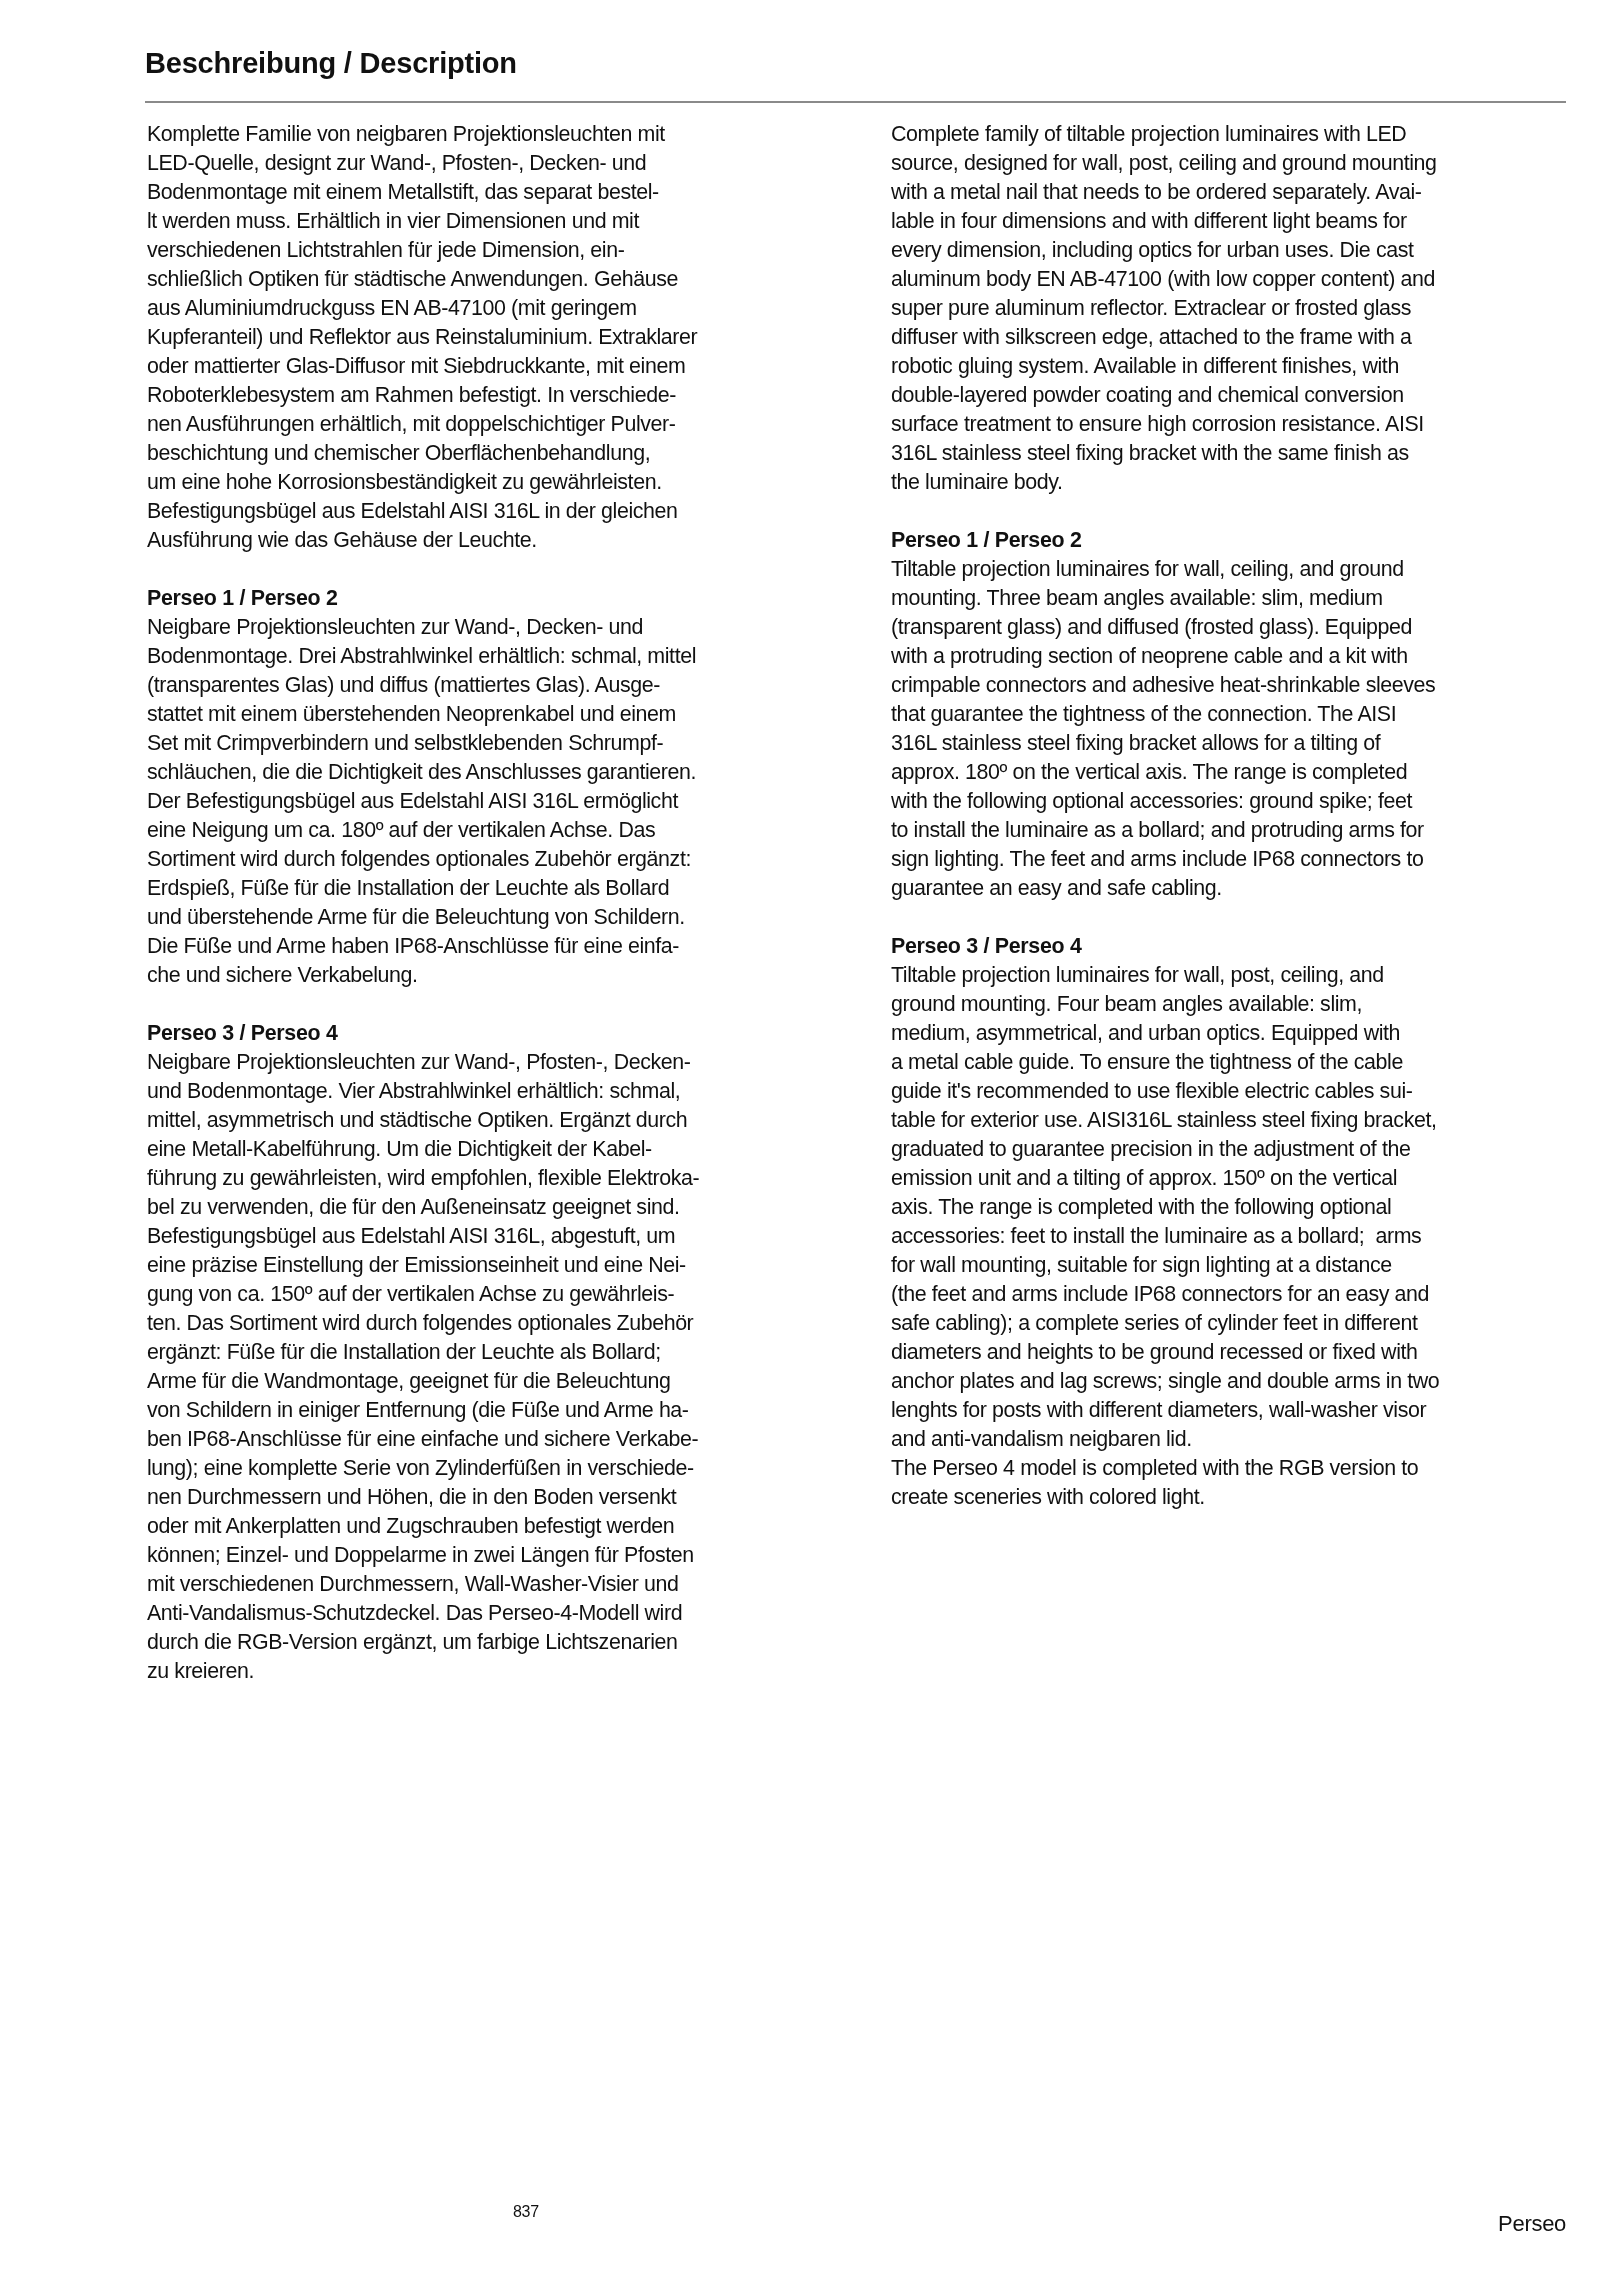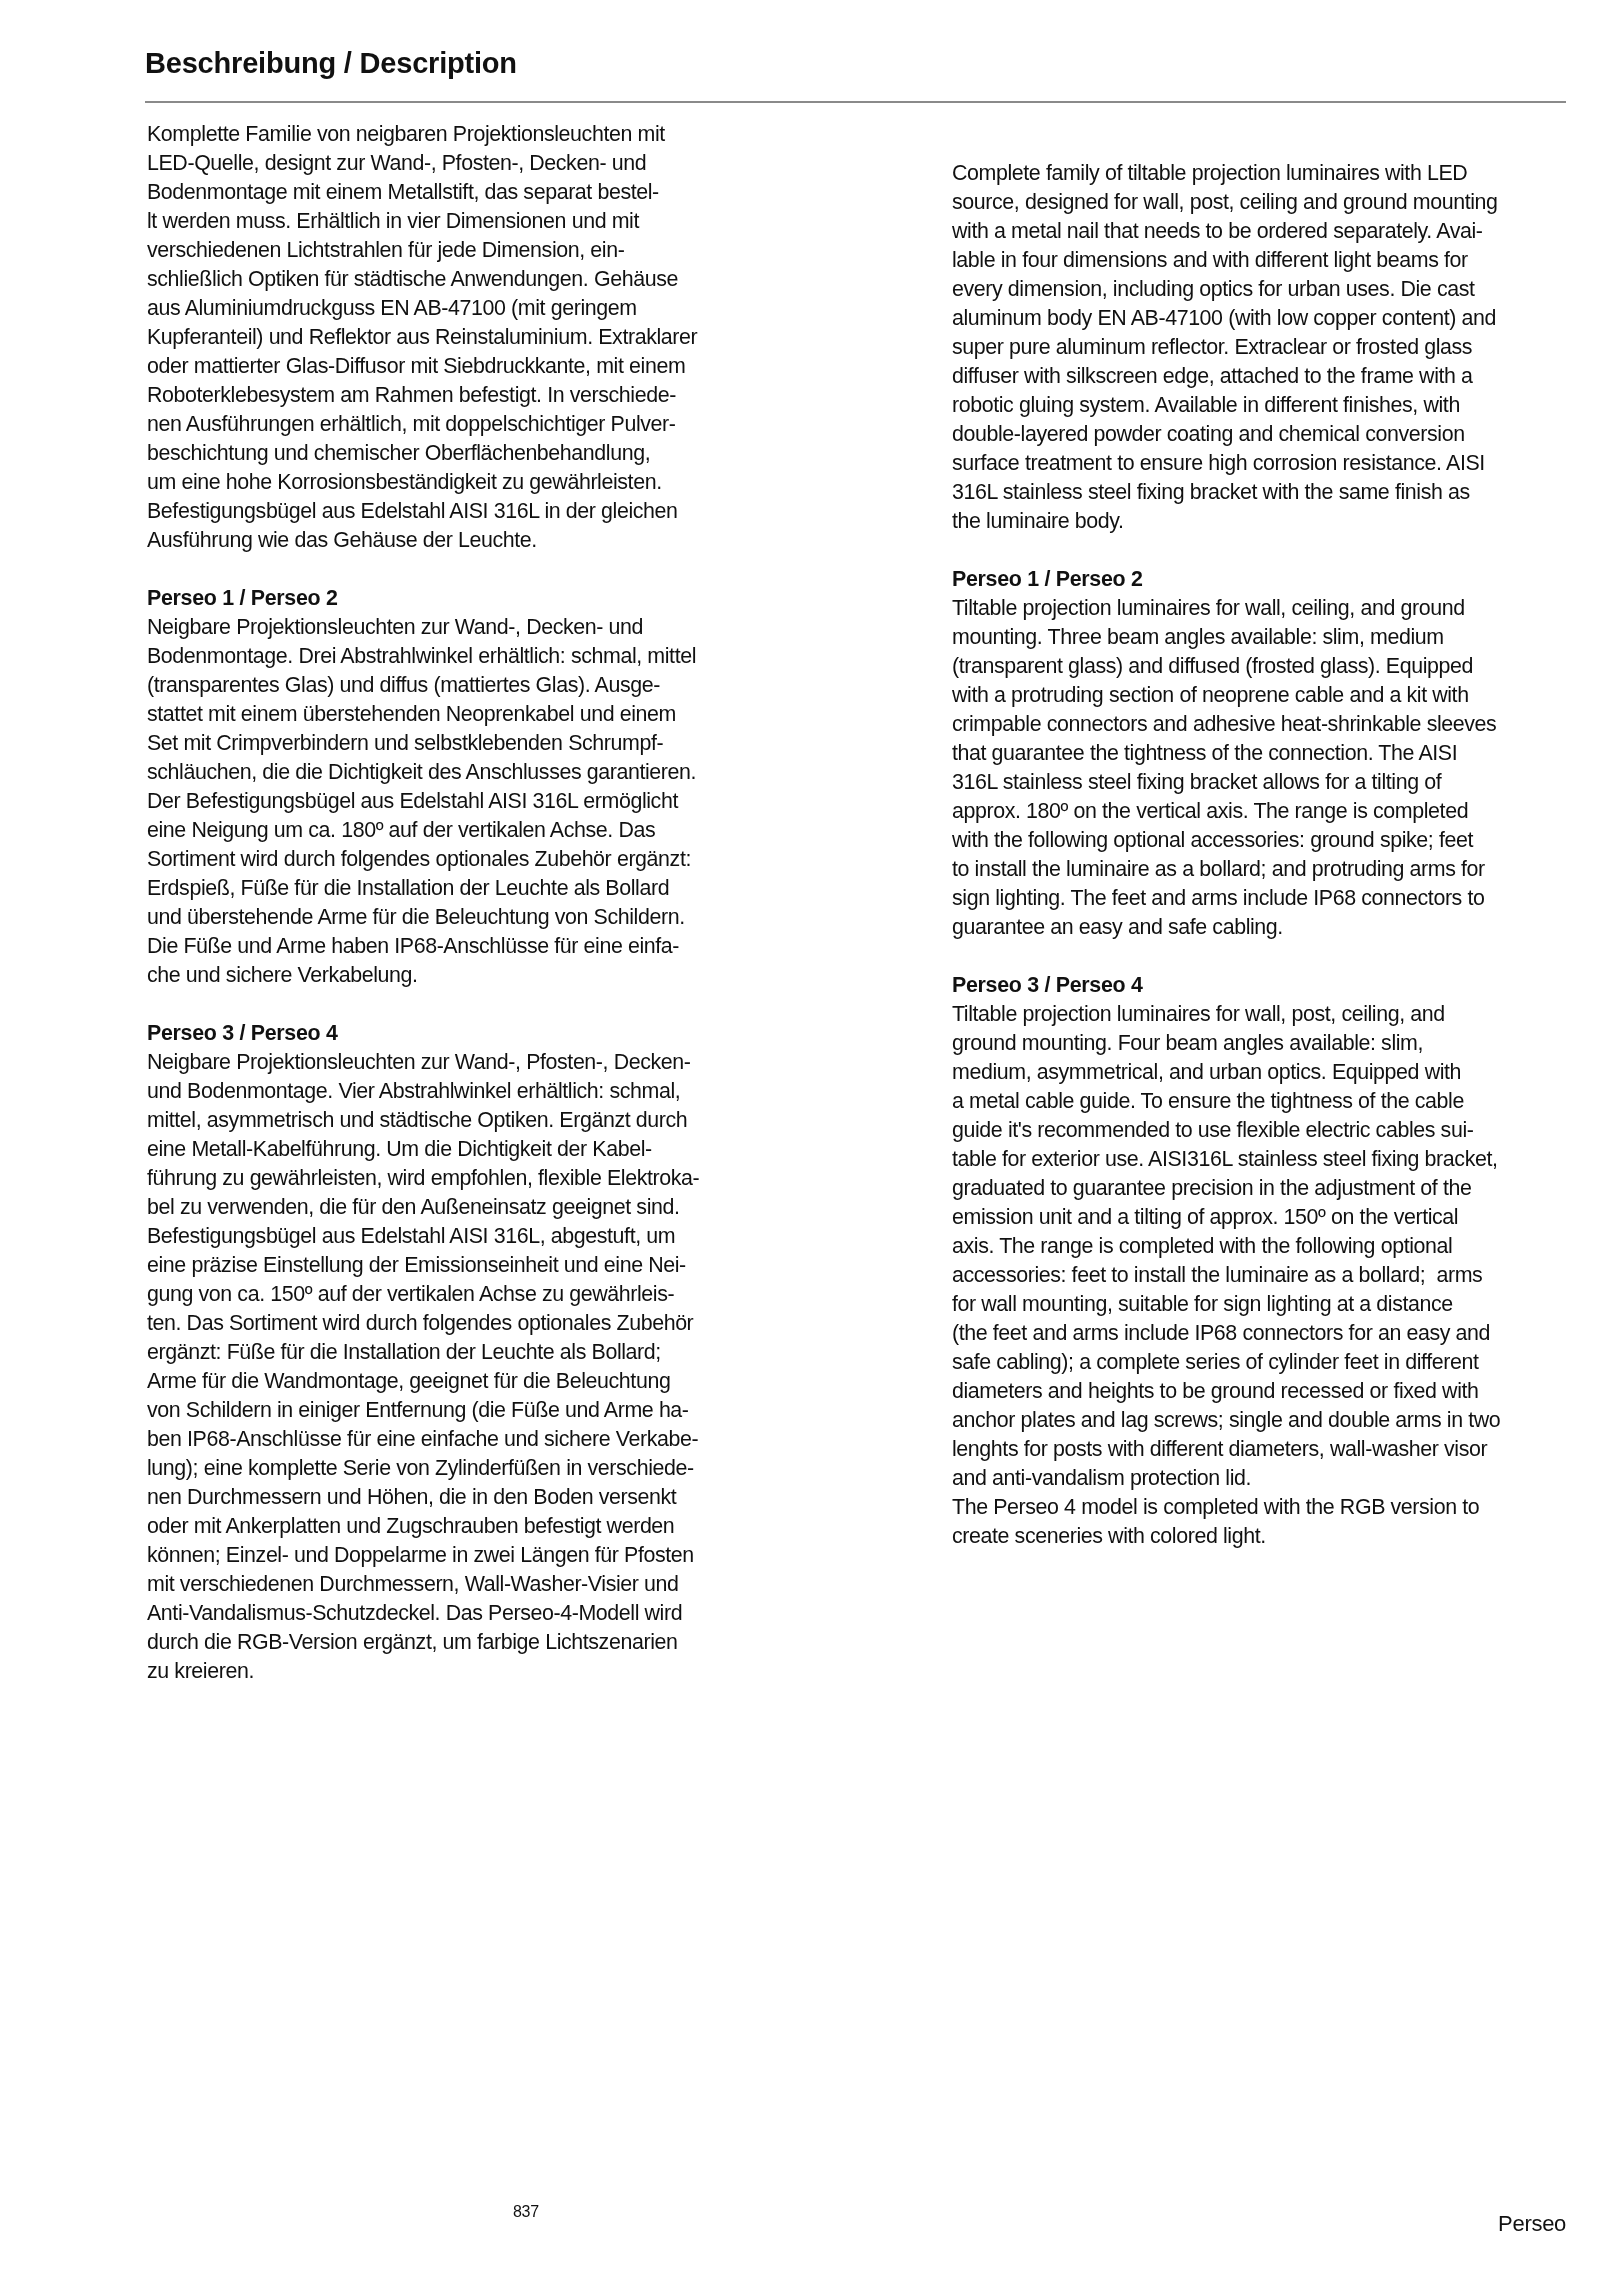--- a/index.html
+++ b/index.html
@@ -16,21 +16,21 @@
   .rule {
     position: absolute; left: 145px; top: 101px; width: 1421px; height: 1.9px;
     background: #8a8a8a;
   }
   .column {
     position: absolute; top: 120px;
     font-size: 21.4px; line-height: 29px;
     letter-spacing: -0.4px;
   }
   .col-de { left: 147px; width: 649px; }
-  .col-en { left: 952px; width: 643px; margin-top: 39px; }
+  .col-en { left: 891px; width: 643px; }
   .line { display: block; white-space: pre; height: 29px; }
   .section-heading { font-weight: bold; letter-spacing: -0.3px; }
   .gap { display: block; height: 29px; }
   .footer-page {
     position: absolute; left: 513px; top: 2199px;
     font-size: 16px; line-height: 26px; letter-spacing: -0.3px;
   }
   .footer-title {
     position: absolute; right: 57px; top: 2199px;
     font-size: 22px; line-height: 26px; letter-spacing: -0.3px; margin-top: 12px;
@@ -149,21 +149,21 @@
       <span class="line">graduated to guarantee precision in the adjustment of the</span>
       <span class="line">emission unit and a tilting of approx. 150º on the vertical</span>
       <span class="line">axis. The range is completed with the following optional</span>
       <span class="line">accessories: feet to install the luminaire as a bollard;  arms</span>
       <span class="line">for wall mounting, suitable for sign lighting at a distance</span>
       <span class="line">(the feet and arms include IP68 connectors for an easy and</span>
       <span class="line">safe cabling); a complete series of cylinder feet in different</span>
       <span class="line">diameters and heights to be ground recessed or fixed with</span>
       <span class="line">anchor plates and lag screws; single and double arms in two</span>
       <span class="line">lenghts for posts with different diameters, wall-washer visor</span>
-      <span class="line">and anti-vandalism protection lid.</span>
+      <span class="line">and anti-vandalism neigbaren lid.</span>
       <span class="line">The Perseo 4 model is completed with the RGB version to</span>
       <span class="line">create sceneries with colored light.</span>
     </div>
 </div>
 
 <div class="footer-page">837</div>
 <div class="footer-title">Perseo</div>
 
 
 </body></html>

